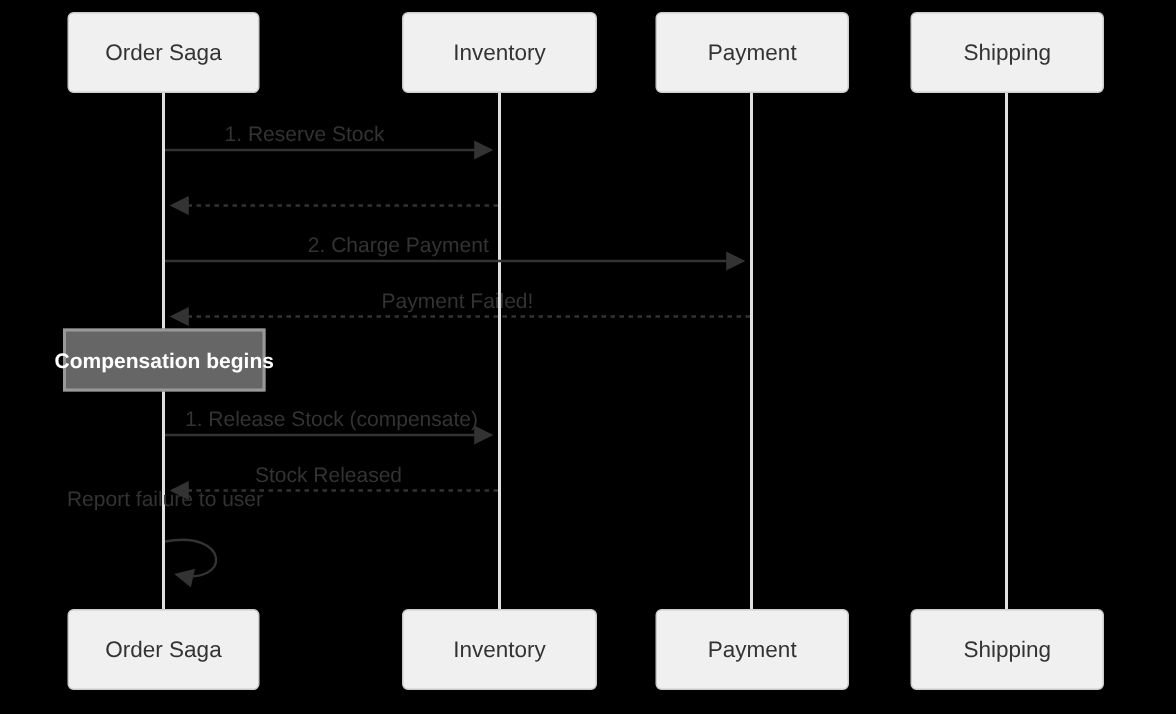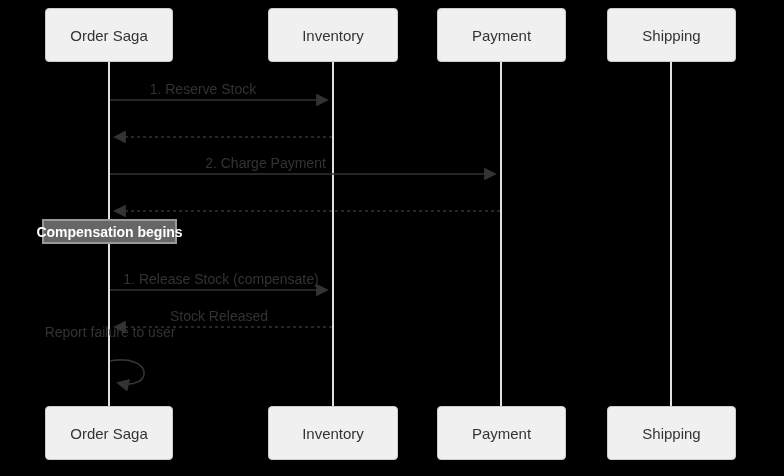--- a/index.html
+++ b/index.html
@@ -38,21 +38,21 @@
     text-align: center;
     color: #333333;
     font-size: 14px;
     white-space: nowrap;
   }
   .note {
     position: absolute;
     left: 42px;
     top: 219px;
     width: 135px;
-    height: 25px;
+    height: 42px;
     box-sizing: border-box;
     background: #666666;
     border: 2px solid #999999;
     color: #ffffff;
     font-size: 14px;
     font-weight: 600;
     display: flex;
     align-items: center;
     justify-content: center;
     white-space: nowrap;
@@ -84,20 +84,21 @@
     <line x1="332" y1="137" x2="115" y2="137" stroke="#333333" stroke-width="1.6" stroke-dasharray="3,3" marker-end="url(#arrowhead)"></line>
     <line x1="110" y1="174" x2="495" y2="174" stroke="#333333" stroke-width="1.6" marker-end="url(#arrowhead)"></line>
     <line x1="500" y1="211" x2="115" y2="211" stroke="#333333" stroke-width="1.6" stroke-dasharray="3,3" marker-end="url(#arrowhead)"></line>
     <line x1="110" y1="290" x2="327" y2="290" stroke="#333333" stroke-width="1.6" marker-end="url(#arrowhead)"></line>
     <line x1="332" y1="327" x2="115" y2="327" stroke="#333333" stroke-width="1.6" stroke-dasharray="3,3" marker-end="url(#arrowhead)"></line>
     <path d="M 110 361 C 154 353, 154 391, 118 383" fill="none" stroke="#333333" stroke-width="1.6" marker-end="url(#arrowhead)"></path>
   </svg>
 
   <div class="msg-label" style="left:109px; top:81px;  width:188px">1. Reserve Stock</div>
   <div class="msg-label" style="left:109px; top:155px; width:313px">2. Charge Payment</div>
+  <div class="msg-label" style="left:109px; top:192px; width:392px">Payment Failed!</div>
   <div class="msg-label" style="left:109px; top:271px; width:224px">1. Release Stock (compensate)</div>
   <div class="msg-label" style="left:109px; top:308px; width:220px">Stock Released</div>
   <div class="msg-label" style="left:30px; top:324px; width:160px">Report failure to user</div>
 
   <div class="note">Compensation begins</div>
 
   <div class="actor-box" style="left:45px;  top:8px; width:128px">Order Saga</div>
   <div class="actor-box" style="left:268px; top:8px; width:130px">Inventory</div>
   <div class="actor-box" style="left:437px; top:8px; width:129px">Payment</div>
   <div class="actor-box" style="left:607px; top:8px; width:129px">Shipping</div>

